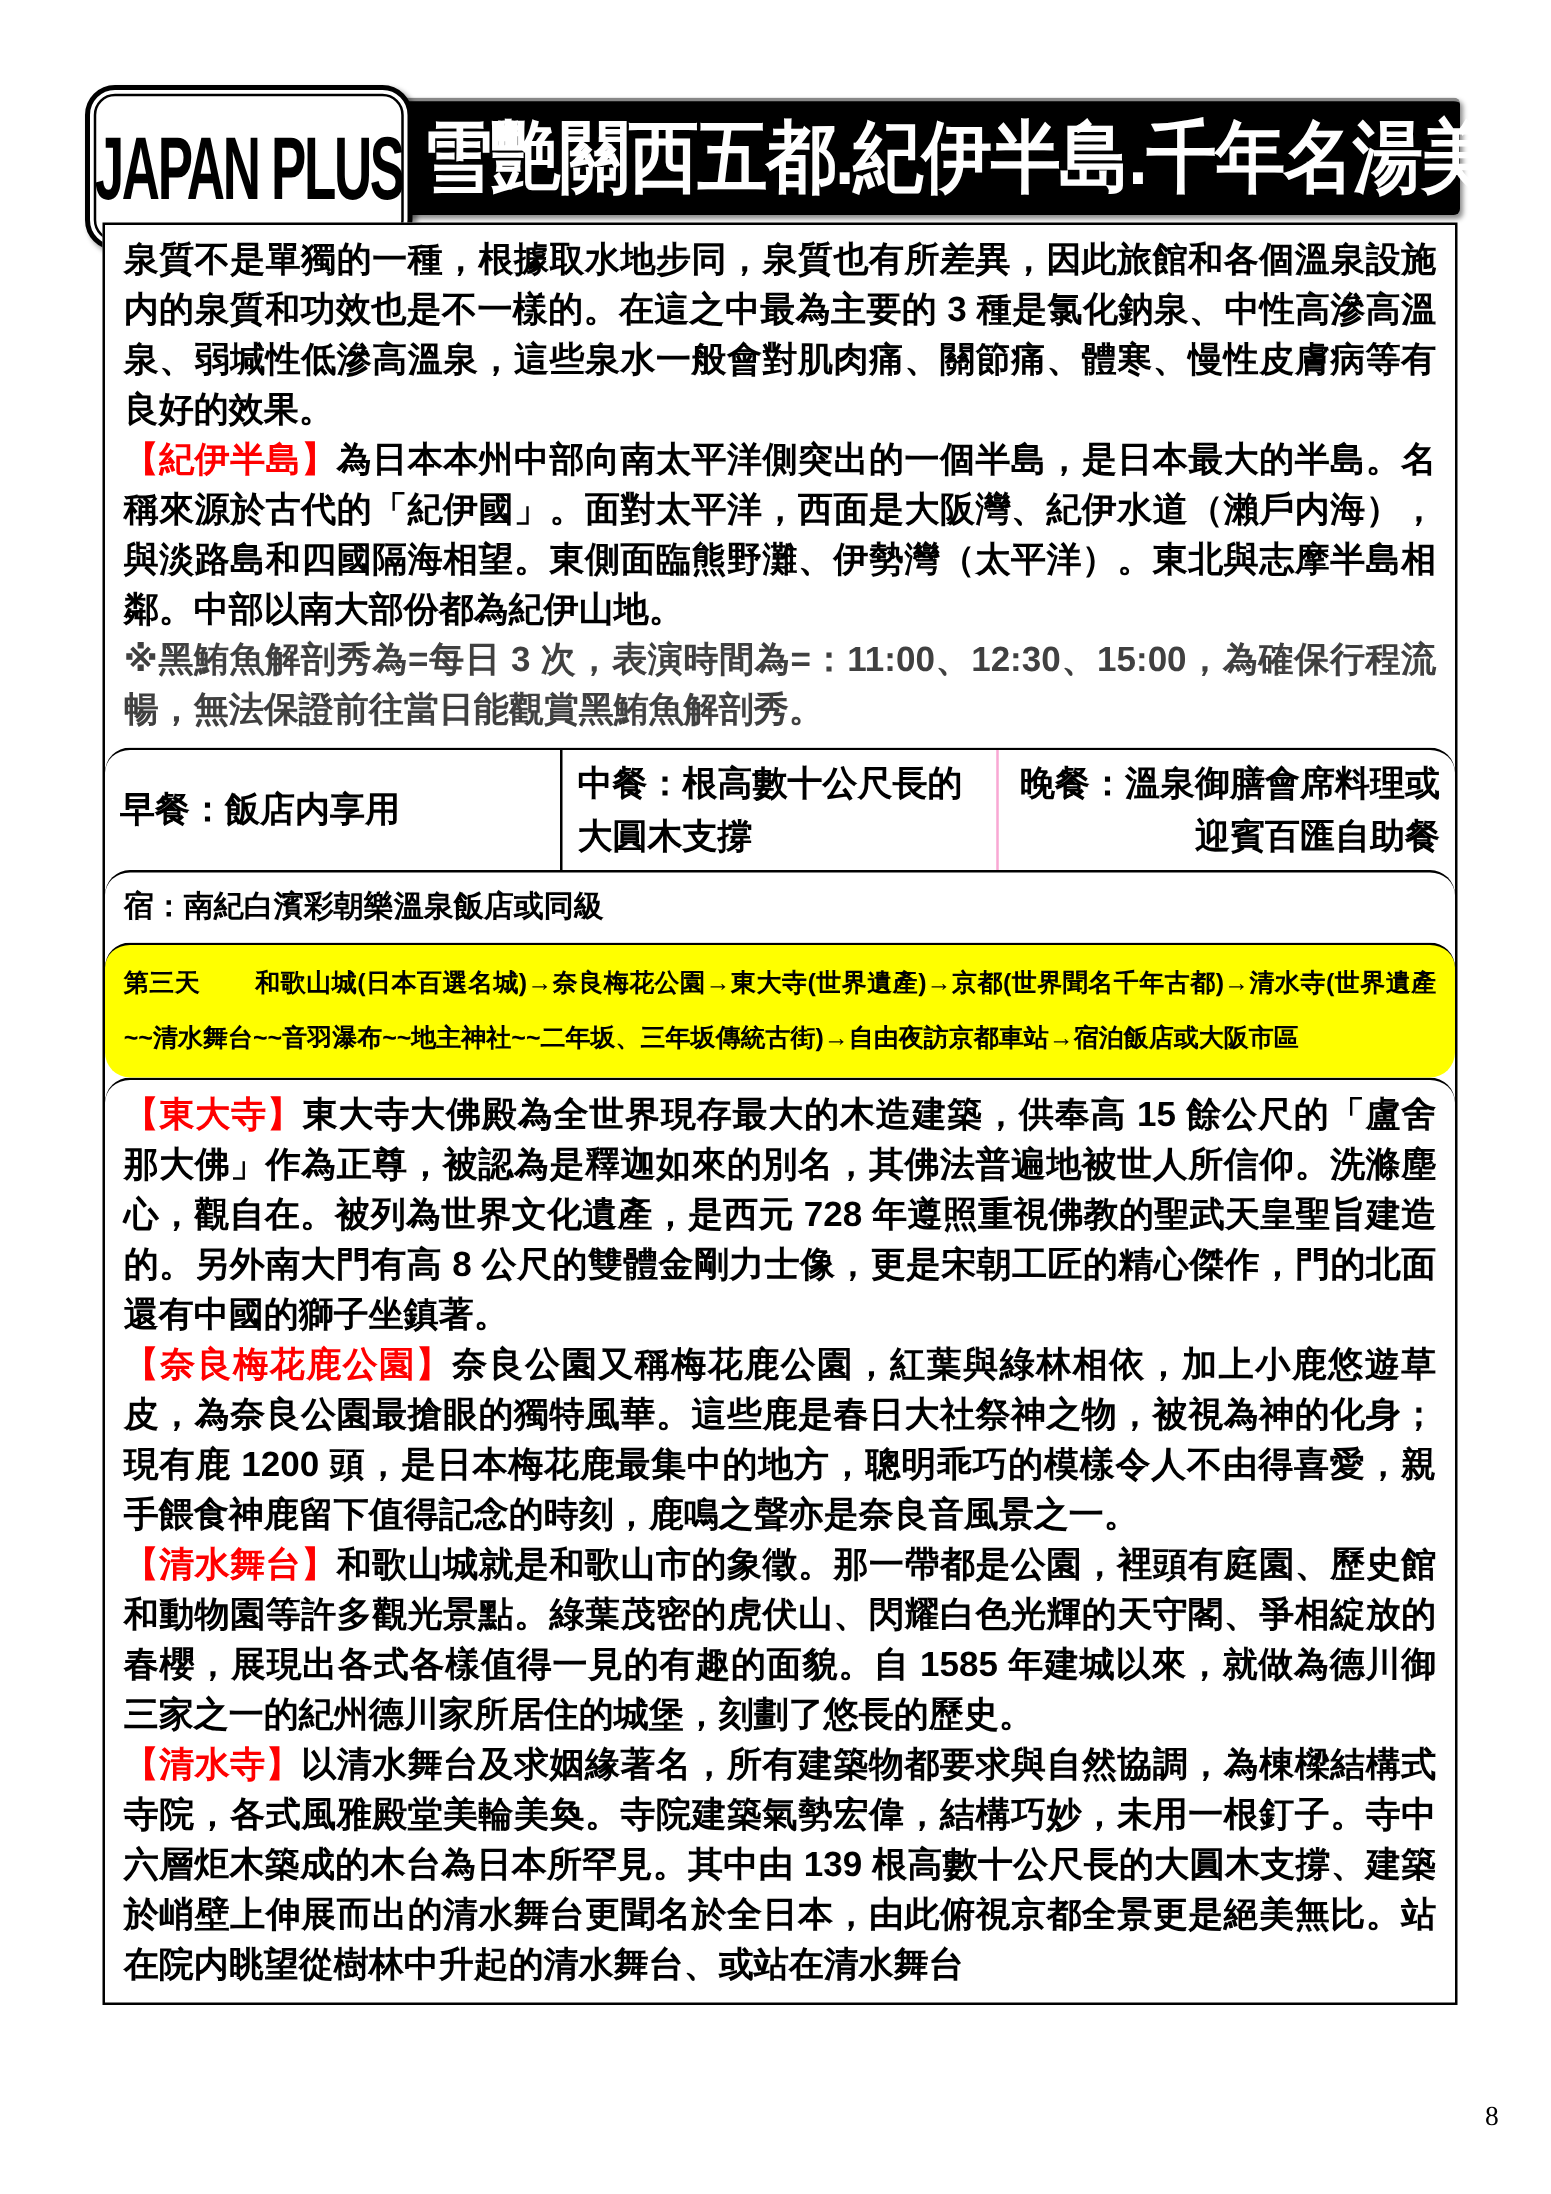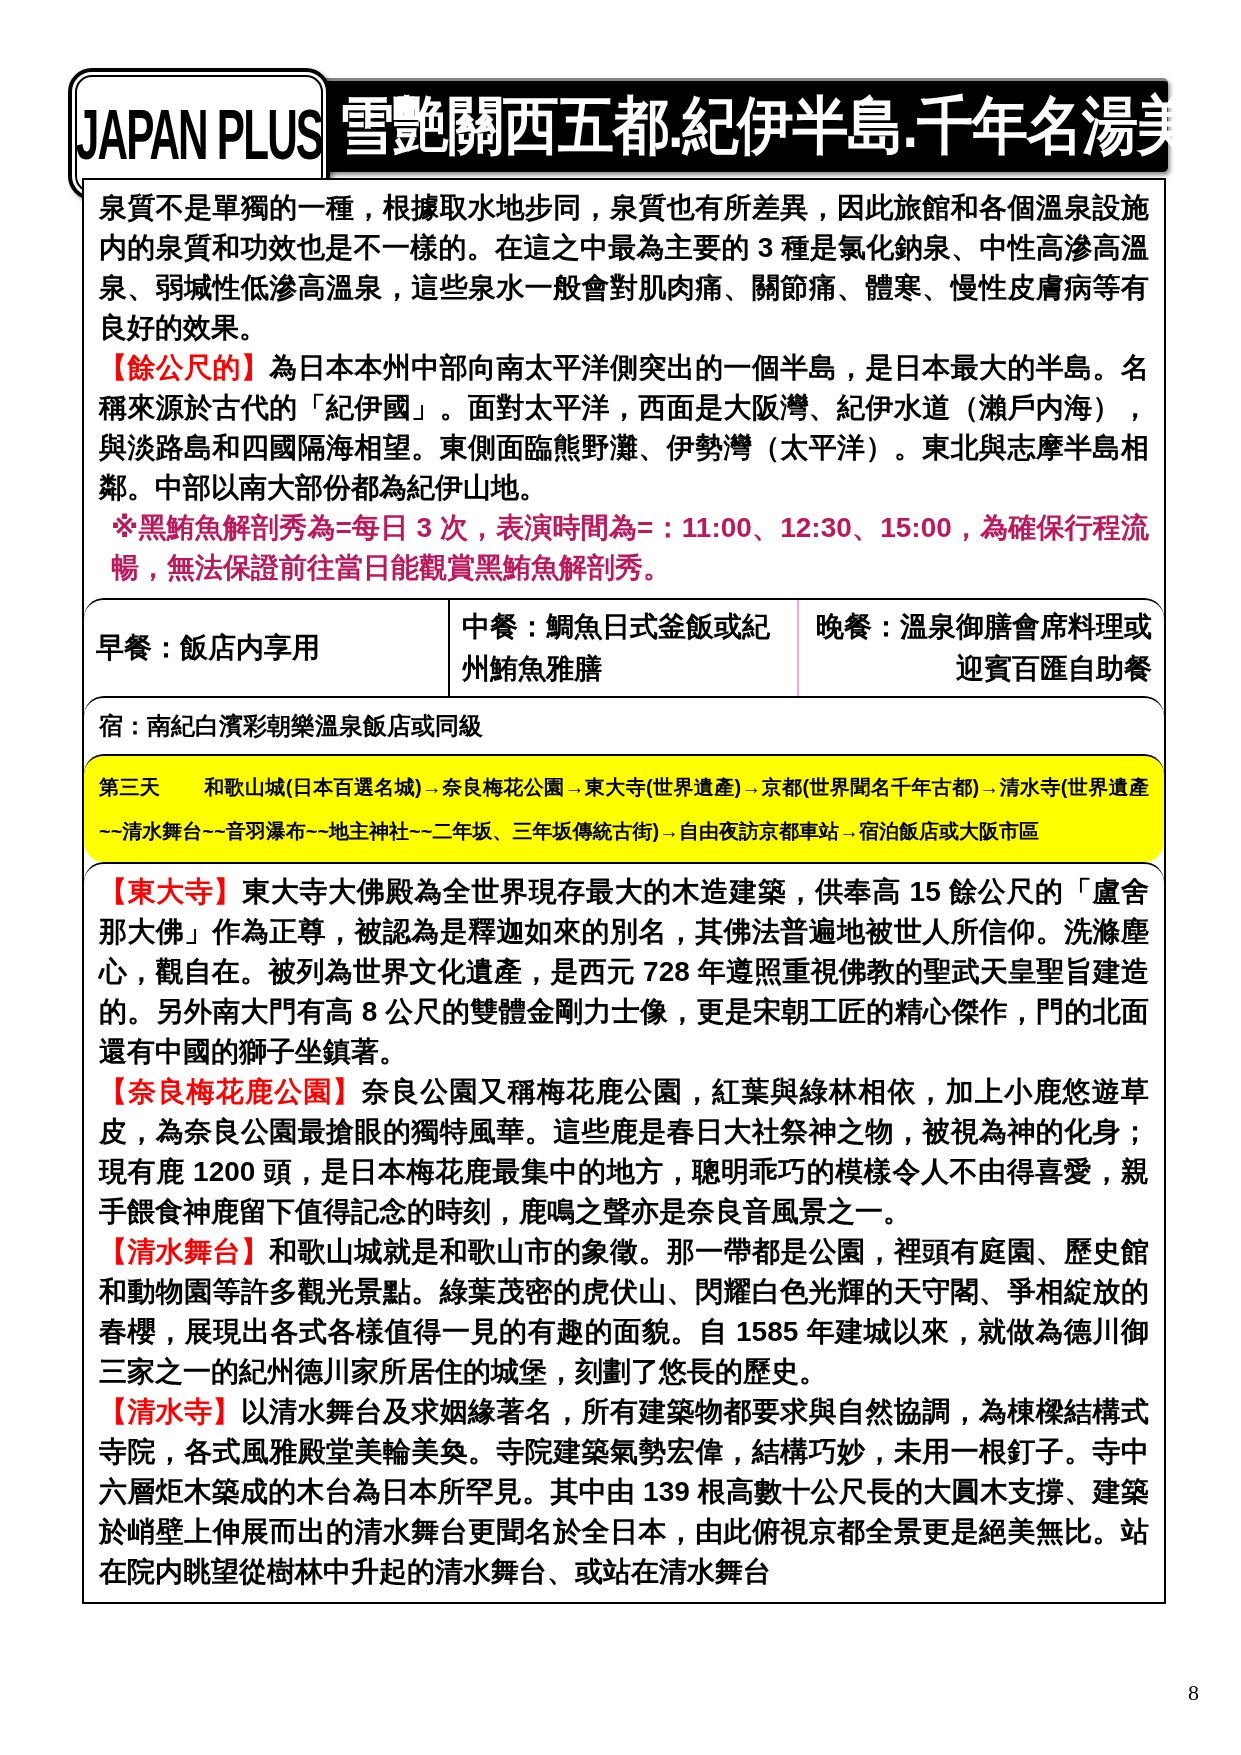--- a/index.html
+++ b/index.html
@@ -41,21 +41,21 @@
     position:absolute;left:82px;top:178px;width:1084px;
     border:2px solid #000;box-sizing:border-box;background:#fff;
   }
   .row{border-top:2px solid #000;border-radius:20px;}
   .row:first-child{border-top:none;}
   .text-cell{padding:8px 15px 10px 15px;}
   .text-cell p{
     margin:0;font-size:28px;line-height:40px;text-align:justify;
   }
   .plabel{color:#ff0000;}
-  .notice p{color:#be185d;margin-left:12px;}
+  .notice p{color:#404040;}
   
   .meal-row{display:flex;align-items:stretch;}
   .meal-cell{
     box-sizing:border-box;display:flex;align-items:center;
     padding:6px 12px;min-height:92px;font-size:28px;line-height:42px;
   }
   .meal-cell.c1{width:33.7%;}
   .meal-cell.c2{width:32.3%;border-left:2px solid #000;}
   .meal-cell.c3{width:34.0%;border-left:2px solid #f9a8d4;text-align:right;}
   
@@ -84,32 +84,32 @@
     <div class="logo-inner">
       <span class="logo-text">JAPAN PLUS</span>
     </div>
   </div>
 </div>
 
 <div class="content">
 
   <div class="row text-cell">
     <p><span class="plabel"></span><span>泉質不是單獨的一種，根據取水地步同，泉質也有所差異，因此旅館和各個溫泉設施内的泉質和功效也是不一樣的。在這之中最為主要的 3 種是氯化鈉泉、中性高滲高溫泉、弱堿性低滲高溫泉，這些泉水一般會對肌肉痛、關節痛、體寒、慢性皮膚病等有良好的效果。</span></p>
-    <p><span class="plabel">【餘公尺的】</span><span>為日本本州中部向南太平洋側突出的一個半島，是日本最大的半島。名稱來源於古代的「紀伊國」。面對太平洋，西面是大阪灣、紀伊水道（瀨戶内海），與淡路島和四國隔海相望。東側面臨熊野灘、伊勢灣（太平洋）。東北與志摩半島相鄰。中部以南大部份都為紀伊山地。</span></p>
+    <p><span class="plabel">【紀伊半島】</span><span>為日本本州中部向南太平洋側突出的一個半島，是日本最大的半島。名稱來源於古代的「紀伊國」。面對太平洋，西面是大阪灣、紀伊水道（瀨戶内海），與淡路島和四國隔海相望。東側面臨熊野灘、伊勢灣（太平洋）。東北與志摩半島相鄰。中部以南大部份都為紀伊山地。</span></p>
     <div class="notice">
       <p>※黑鮪魚解剖秀為=每日 3 次，表演時間為=：11:00、12:30、15:00，為確保行程流暢，無法保證前往當日能觀賞黑鮪魚解剖秀。</p>
     </div>
   </div>
 
   <div class="row meal-row">
     <div class="meal-cell c1">
         <span>早餐：飯店内享用</span>
       </div>
     <div class="meal-cell c2">
-        <span>中餐：鯛魚日式釜飯或紀州鮪魚雅膳</span>
+        <span>中餐：根高數十公尺長的大圓木支撐</span>
       </div>
     <div class="meal-cell c3">
         <span>晚餐：溫泉御膳會席料理或迎賓百匯自助餐</span>
       </div>
   </div>
 
   <div class="row hotel-row">
     <span>宿：南紀白濱彩朝樂溫泉飯店或同級</span>
   </div>
 

